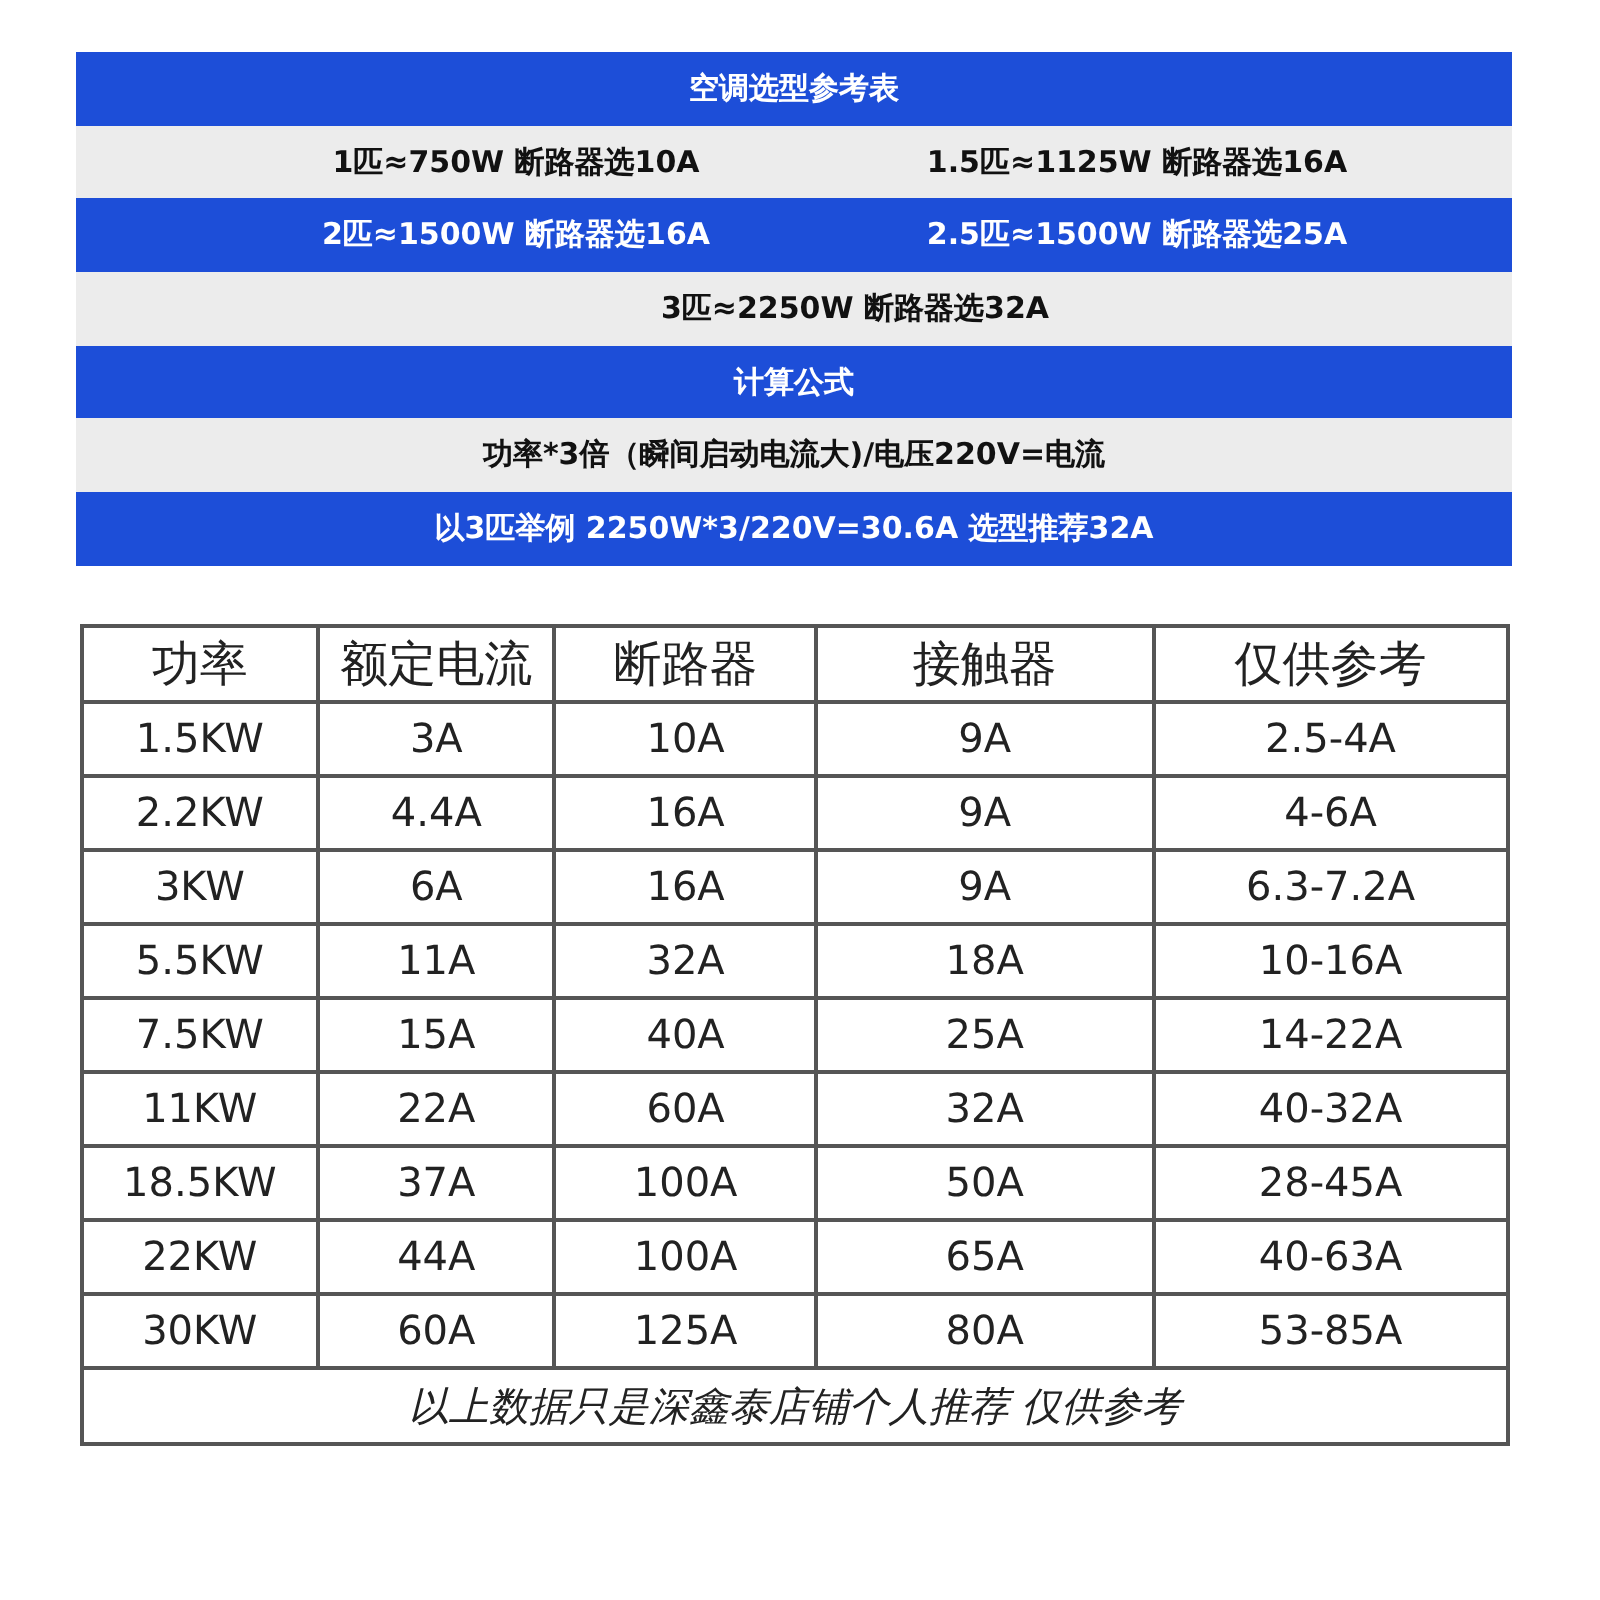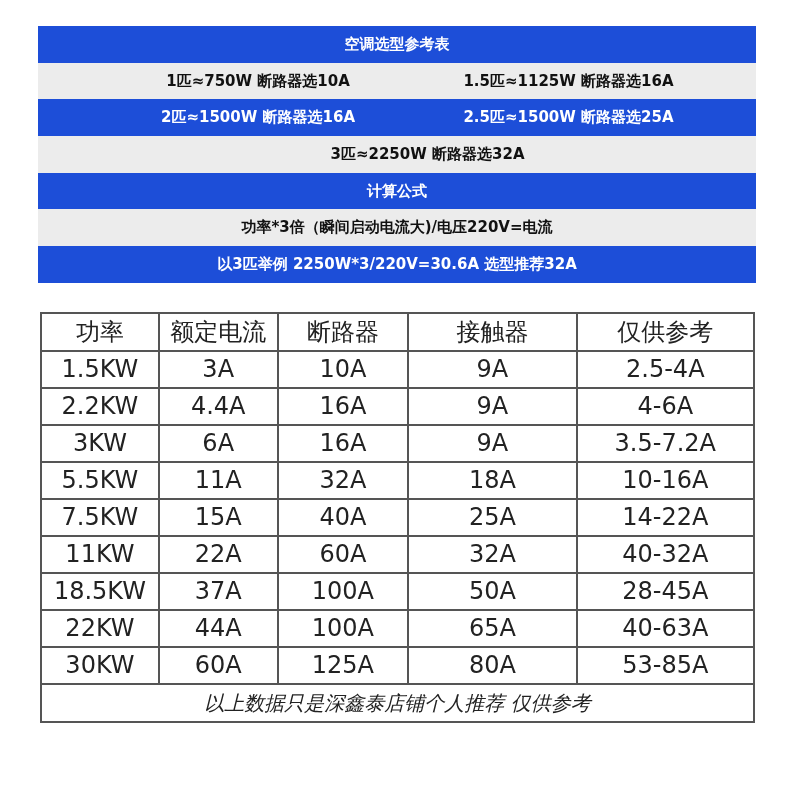--- a/index.html
+++ b/index.html
@@ -10,21 +10,21 @@
           font-size: 15px; font-weight: bold; }
   .band.blue { background: #1d4ed8; color: #ffffff; }
   .band.grey { background: #ececec; color: #111111; }
   .band .half { width: 50%; display: flex; align-items: center; justify-content: center; }
   .band .half.l { padding-left: 20px; box-sizing: border-box; margin-left: 41px; }
   .band .half.r { padding-right: 36px; box-sizing: border-box; }
 
   .tbl { position: absolute; left: 40px; top: 312px; width: 715px; border-collapse: collapse;
          color: #222; }
   .tbl td, .tbl th { border: 2px solid #555; text-align: center; padding: 0;
-         font-weight: normal; height: 35px; font-size: 24px; line-height: 35px; }
+         font-weight: normal; height: 35px; font-size: 20px; line-height: 35px; }
   .tbl th { font-size: 24px; height: 36px; }
   .tbl .foot td { font-size: 20px; height: 36px; font-style: italic; }
 </style>
 </head>
 <body>
 
 <div class="top">
   <div class="band blue">
     <span>空调选型参考表</span>
   </div>
@@ -78,21 +78,21 @@
         <td>4.4A</td>
         <td>16A</td>
         <td>9A</td>
         <td>4-6A</td>
       </tr>
   <tr>
         <td>3KW</td>
         <td>6A</td>
         <td>16A</td>
         <td>9A</td>
-        <td>3.5-7.2A</td>
+        <td>6.3-7.2A</td>
       </tr>
   <tr>
         <td>5.5KW</td>
         <td>11A</td>
         <td>32A</td>
         <td>18A</td>
         <td>10-16A</td>
       </tr>
   <tr>
         <td>7.5KW</td>

